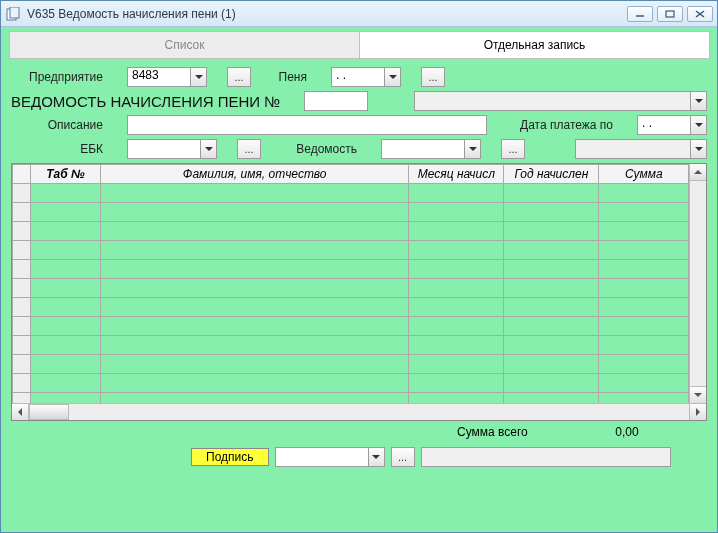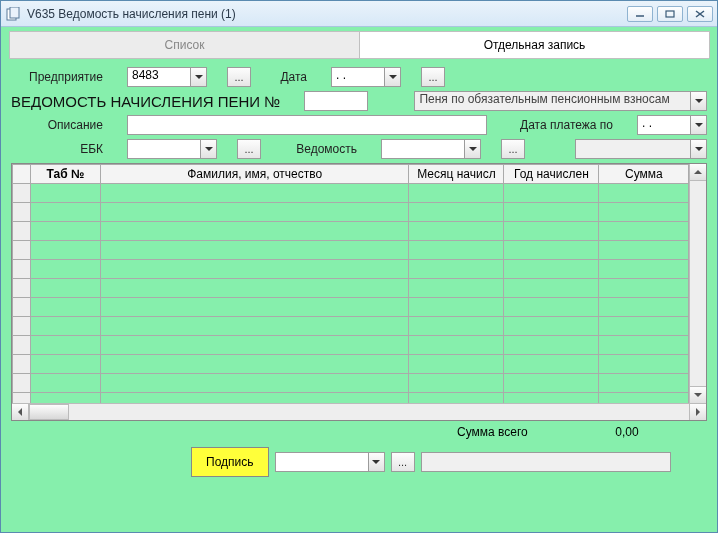--- a/index.html
+++ b/index.html
@@ -119,20 +119,21 @@
     border: 1px solid #888;
     height: 258px;
     display: flex;
     flex-direction: column;
     margin-top: 2px;
   }
   .grid {
     flex: 1;
     display: flex;
     overflow: hidden;
+    font-style: italic;
   }
   table.data {
     border-collapse: collapse;
     width: 100%;
     table-layout: fixed;
   }
   table.data th, table.data td {
     border: 1px solid #aaa;
     height: 19px;
     font-size: 12px;
@@ -191,21 +192,21 @@
     padding: 4px 30px 8px 0;
     font-size: 12px;
   }
   .sum-row .lbl2 { width: 120px; text-align:left; }
   .sum-row .val { width: 100px; text-align:center; }
   .sign-row {
     display:flex; align-items:center; gap:6px;
     padding-left: 180px;
   }
   .sign-btn {
-    height: 30px;
+    height: 18px;
     padding: 0 14px;
     background: #ffff3a;
     border: 1px solid #888;
     font-size: 12px;
     display:flex;align-items:center;
   }
 </style>
 </head>
 <body>
 
@@ -252,38 +253,37 @@
 
       <div class="row">
         <div class="lbl" style="width:96px">Предприятие</div>
         <div class="field combo" style="width:80px">
           <span>8483</span>
           <div class="arrow-btn arrow-down"></div>
         </div>
         <div class="sq-btn">
             <span>...</span>
           </div>
-        <div class="lbl" style="width:40px">Дата</div>
+        <div class="lbl" style="width:40px">Пеня</div>
         <div class="field combo" style="width:70px">
           <span> .  .</span>
           <div class="arrow-btn arrow-down"></div>
         </div>
         <div class="sq-btn">
             <span>...</span>
           </div>
       </div>
 
       <div class="row">
         <div class="big-title">ВЕДОМОСТЬ НАЧИСЛЕНИЯ ПЕНИ №</div>
         <div class="field" style="width:64px;margin-left:4px">
             <span></span>
           </div>
         <div style="width:6px"></div>
         <div class="field combo readonly" style="flex:1">
-          <span>Пеня по обязательным пенсионным взносам</span>
           <div class="arrow-btn arrow-down"></div>
         </div>
       </div>
 
       <div class="row">
         <div class="lbl" style="width:96px">Описание</div>
         <div class="field" style="flex:1">
             <span></span>
           </div>
         <div class="lbl" style="width:110px">Дата платежа по</div>

